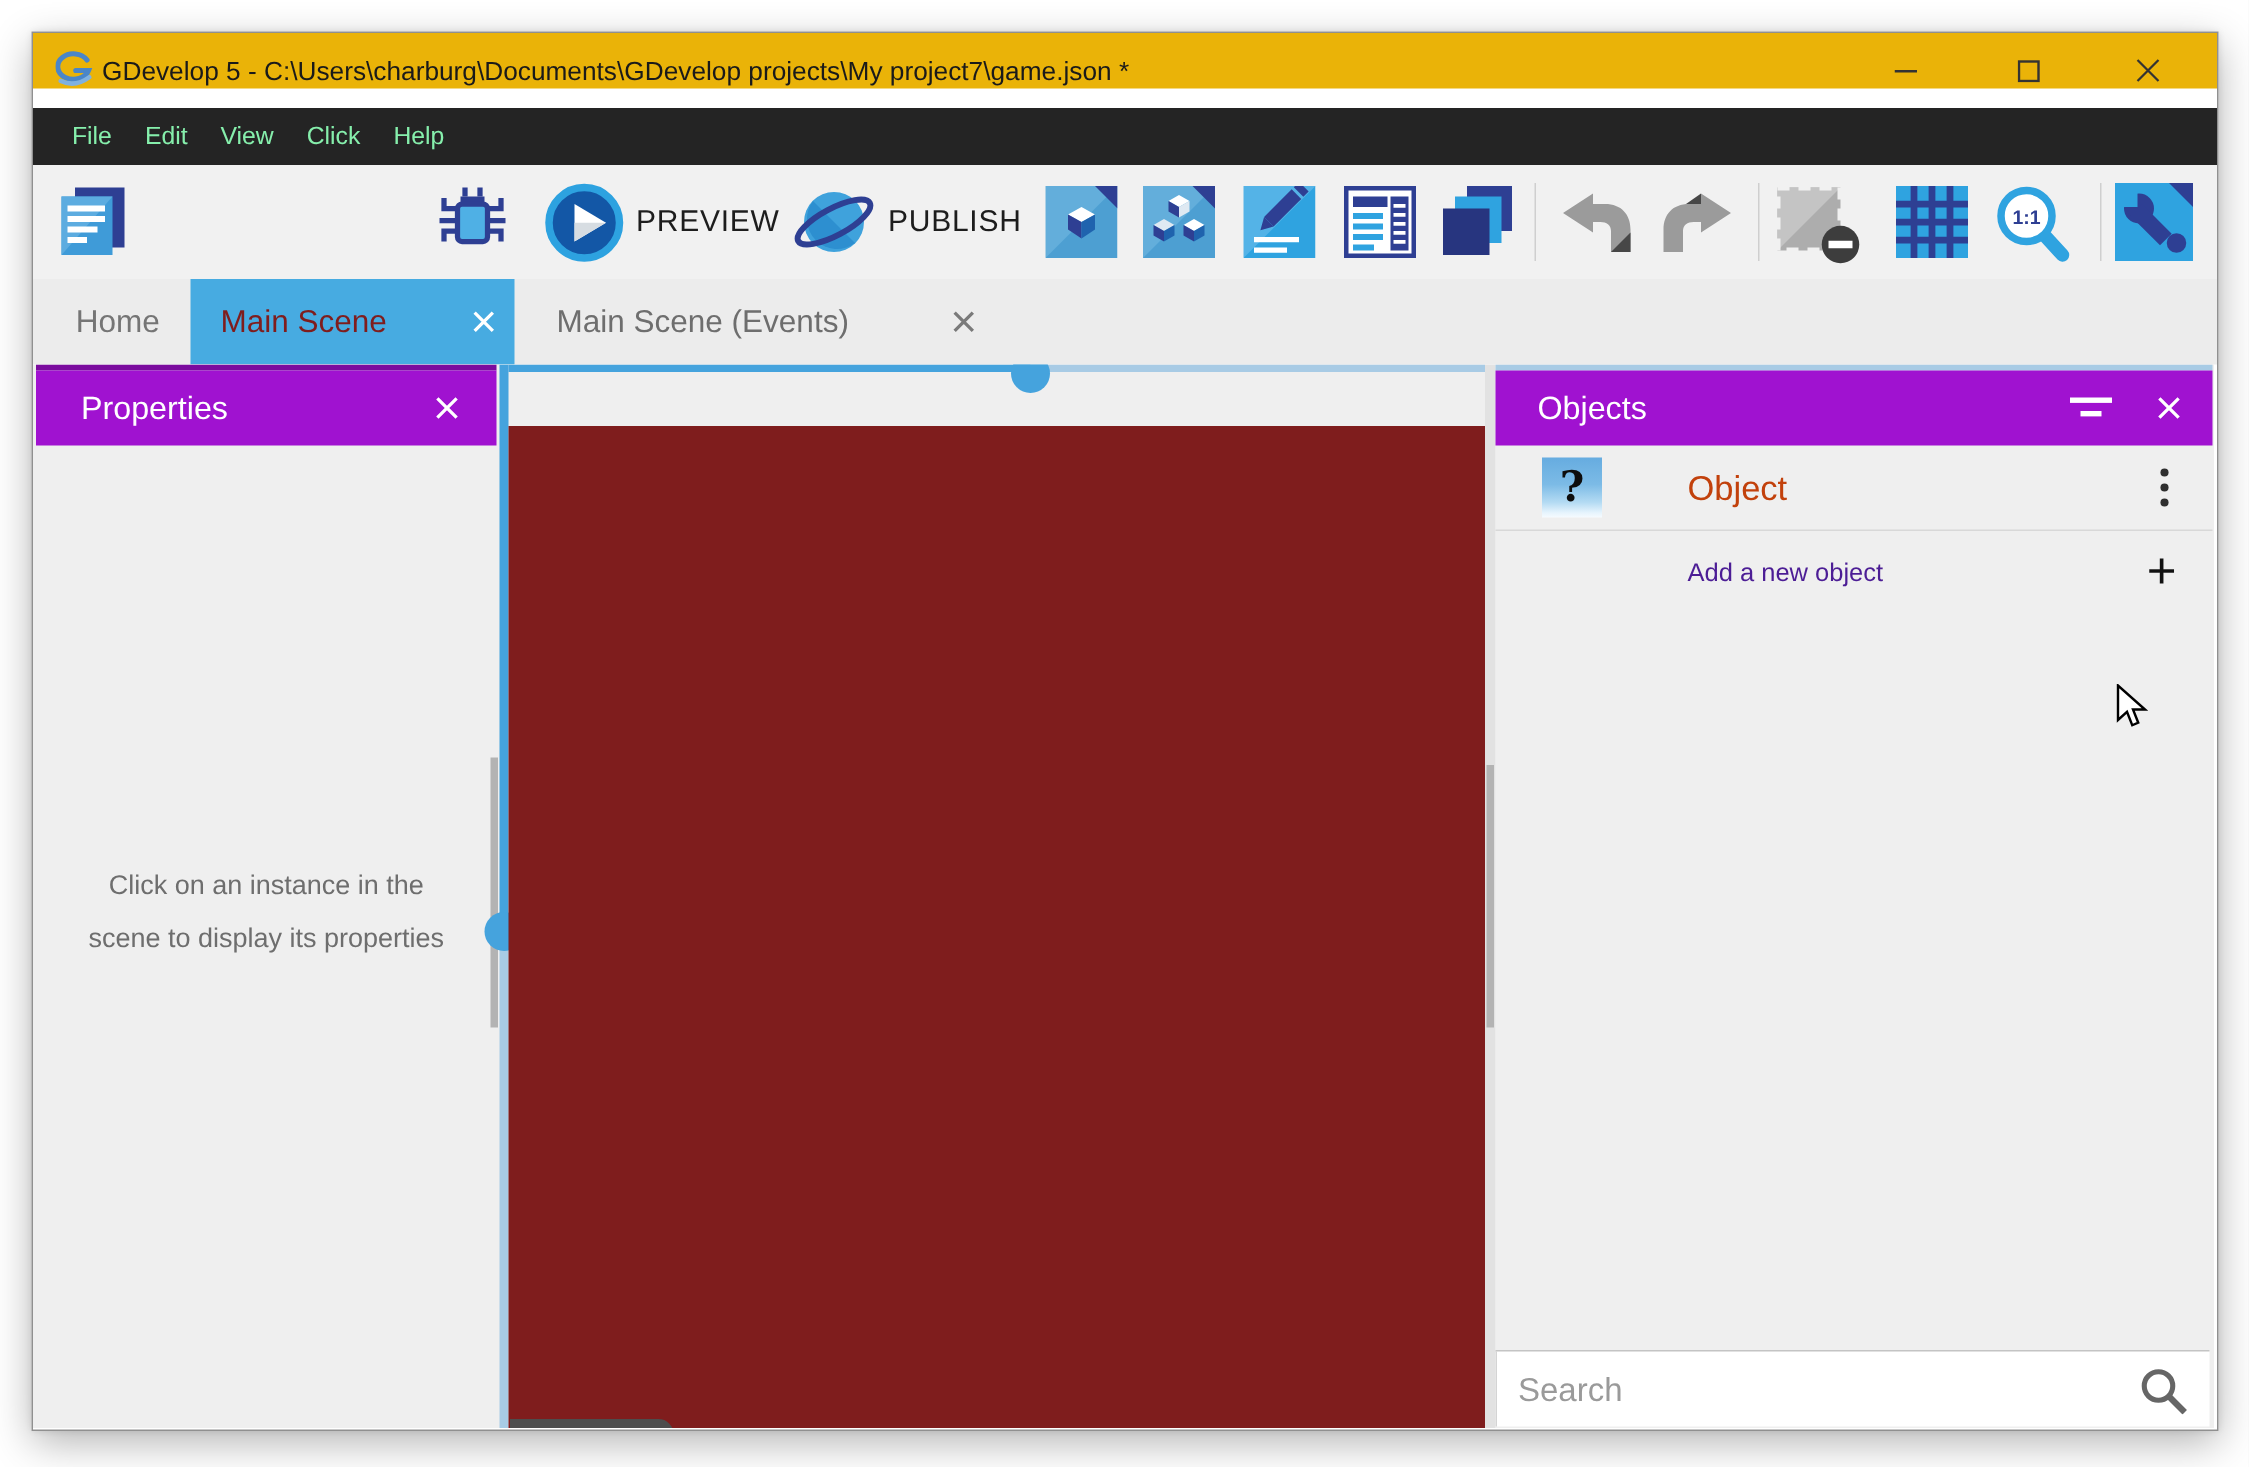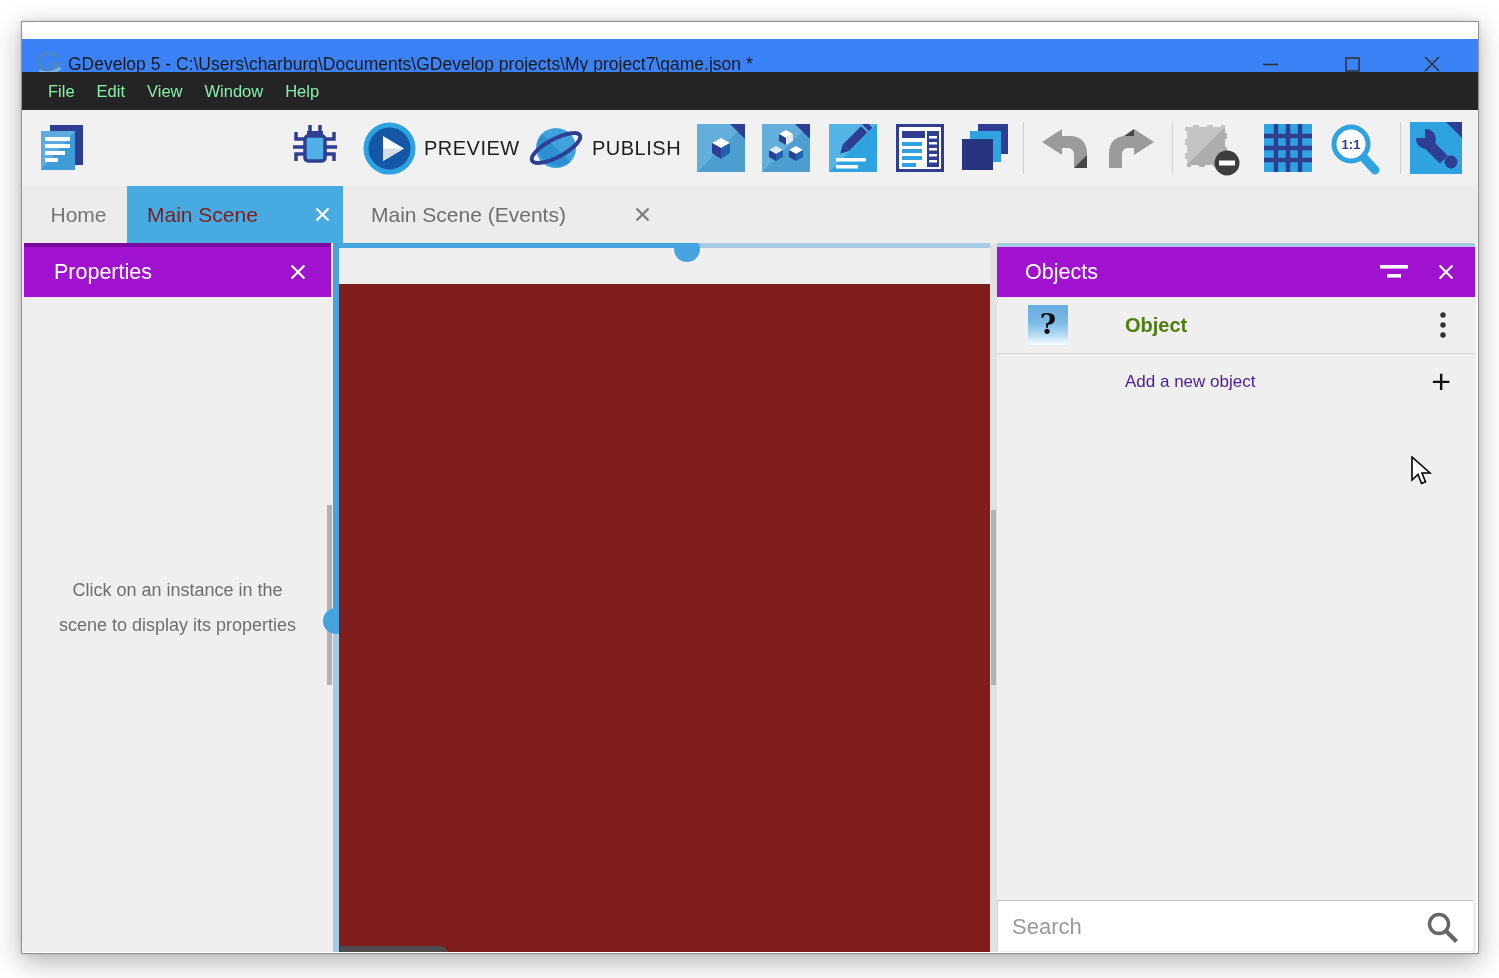--- a/index.html
+++ b/index.html
@@ -1,20 +1,20 @@
 <!DOCTYPE html>
 <html><head>
 <meta charset="utf-8">
 <style>
   html,body{margin:0;padding:0;background:#fff;width:1499px;height:978px;
     font-family:"Liberation Sans",sans-serif;-webkit-font-smoothing:antialiased;overflow:hidden;}
   .window{position:absolute;left:21px;top:21px;width:1456px;height:931px;background:#fff;
     border:1px solid #909090;box-shadow:0 8px 26px rgba(0,0,0,.30),0 0 5px rgba(0,0,0,.12);}
   
-  .titlebar{position:absolute;left:0;top:0;width:100%;height:37px;background:#3b82f6;margin-top:17px;}
+  .titlebar{position:absolute;left:0;top:0;width:100%;height:37px;background:#eab308;}
   .app-logo{position:absolute;left:15px;top:12px;width:26px;height:26px;}
   .title-text{position:absolute;left:46px;top:0;line-height:50px;font-size:17.5px;color:#1a1a1a;white-space:nowrap;}
   .win-btn{position:absolute;top:0;width:60px;height:50px;display:flex;align-items:center;justify-content:center;}
   .win-min{left:1218px}.win-max{left:1300px}.win-close{left:1380px}
   
   .menubar{position:absolute;left:0;top:50px;width:100%;height:38px;background:#242424;
     display:flex;align-items:center;padding-left:15px;box-sizing:border-box;}
   .menu-item{color:#86efac;font-size:16.5px;padding:0 11px;line-height:38px;cursor:default;}
   
   .toolbar{position:absolute;left:0;top:88px;width:100%;height:76px;background:#f1f1f1;}
@@ -56,21 +56,21 @@
     padding-left:9px;letter-spacing:.5px;}
   .right-strip{position:absolute;left:968px;top:0;width:7px;height:709px;background:#e2e2e2;}
   
   .objects-panel{position:absolute;left:975px;top:0;width:478px;height:709px;background:#efefef;}
   .obj-topline{position:absolute;left:0;top:0;width:100%;height:4px;background:#a8cbe5;}
   .panel-icon{position:absolute;top:16px;}
   .obj-row{position:absolute;left:0;top:54px;width:100%;height:56px;border-bottom:1px solid #d8d8d8;}
   .q-icon{position:absolute;left:31px;top:8px;width:40px;height:40px;text-align:center;line-height:40px;
     background:linear-gradient(180deg,#66ace0 0%,#7cbbe6 45%,#b4dbf3 75%,#e6f4fd 92%,#f6fbff 100%);
     font-family:"DejaVu Serif",serif;font-weight:bold;font-size:28px;color:#0d0d0d;}
-  .obj-name{position:absolute;left:128px;top:0;line-height:56px;font-size:20px;color:#4d7c0f;font-weight:bold;}
+  .obj-name{position:absolute;left:128px;top:0;line-height:56px;font-size:23px;color:#c2410c;}
   .kebab{position:absolute;right:28px;top:15px;width:8px;height:26px;}
   .add-row{position:absolute;left:0;top:111px;width:100%;height:56px;}
   .add-label{position:absolute;left:128px;top:0;line-height:56px;font-size:17px;color:#4c1d95;}
   .add-plus{position:absolute;right:24px;top:0;line-height:54px;font-size:34px;color:#111;font-weight:400;}
   .search-bar{position:absolute;left:0;top:657px;width:476px;height:51px;background:#fff;
     border-top:1px solid #c4c4c4;border-left:1px solid #d4d4d4;box-sizing:border-box;}
   .search-input{position:absolute;left:0;top:0;width:420px;height:100%;border:none;outline:none;
     font-size:22px;padding-left:14px;color:#444;font-family:"Liberation Sans",sans-serif;background:transparent;}
   .search-input::placeholder{color:#9a9a9a;}
   .search-icon{position:absolute;right:15px;top:10px;width:32px;height:32px;}
@@ -101,21 +101,21 @@
       <svg width="16" height="16" viewBox="0 0 16 16">
           <path d="M1 1 L15 15 M15 1 L1 15" stroke="#333" stroke-width="1.5"></path>
         </svg>
     </div>
   </div>
 
   <div class="menubar">
     <span class="menu-item">File</span>
     <span class="menu-item">Edit</span>
     <span class="menu-item">View</span>
-    <span class="menu-item">Window</span>
+    <span class="menu-item">Click</span>
     <span class="menu-item">Help</span>
   </div>
 
   <div class="toolbar">
 
     <svg class="tbi" style="left:15px" width="50" height="48" viewBox="0 0 50 48">
       <rect x="13" y="1" width="33" height="40" fill="#2e3f93"></rect>
       <rect x="4" y="7" width="34" height="39" fill="#3f9bd8"></rect>
       <polygon points="4,7 38,7 4,46" fill="#5cace0"></polygon>
       <rect x="8" y="13" width="25" height="4" fill="#fff"></rect>

